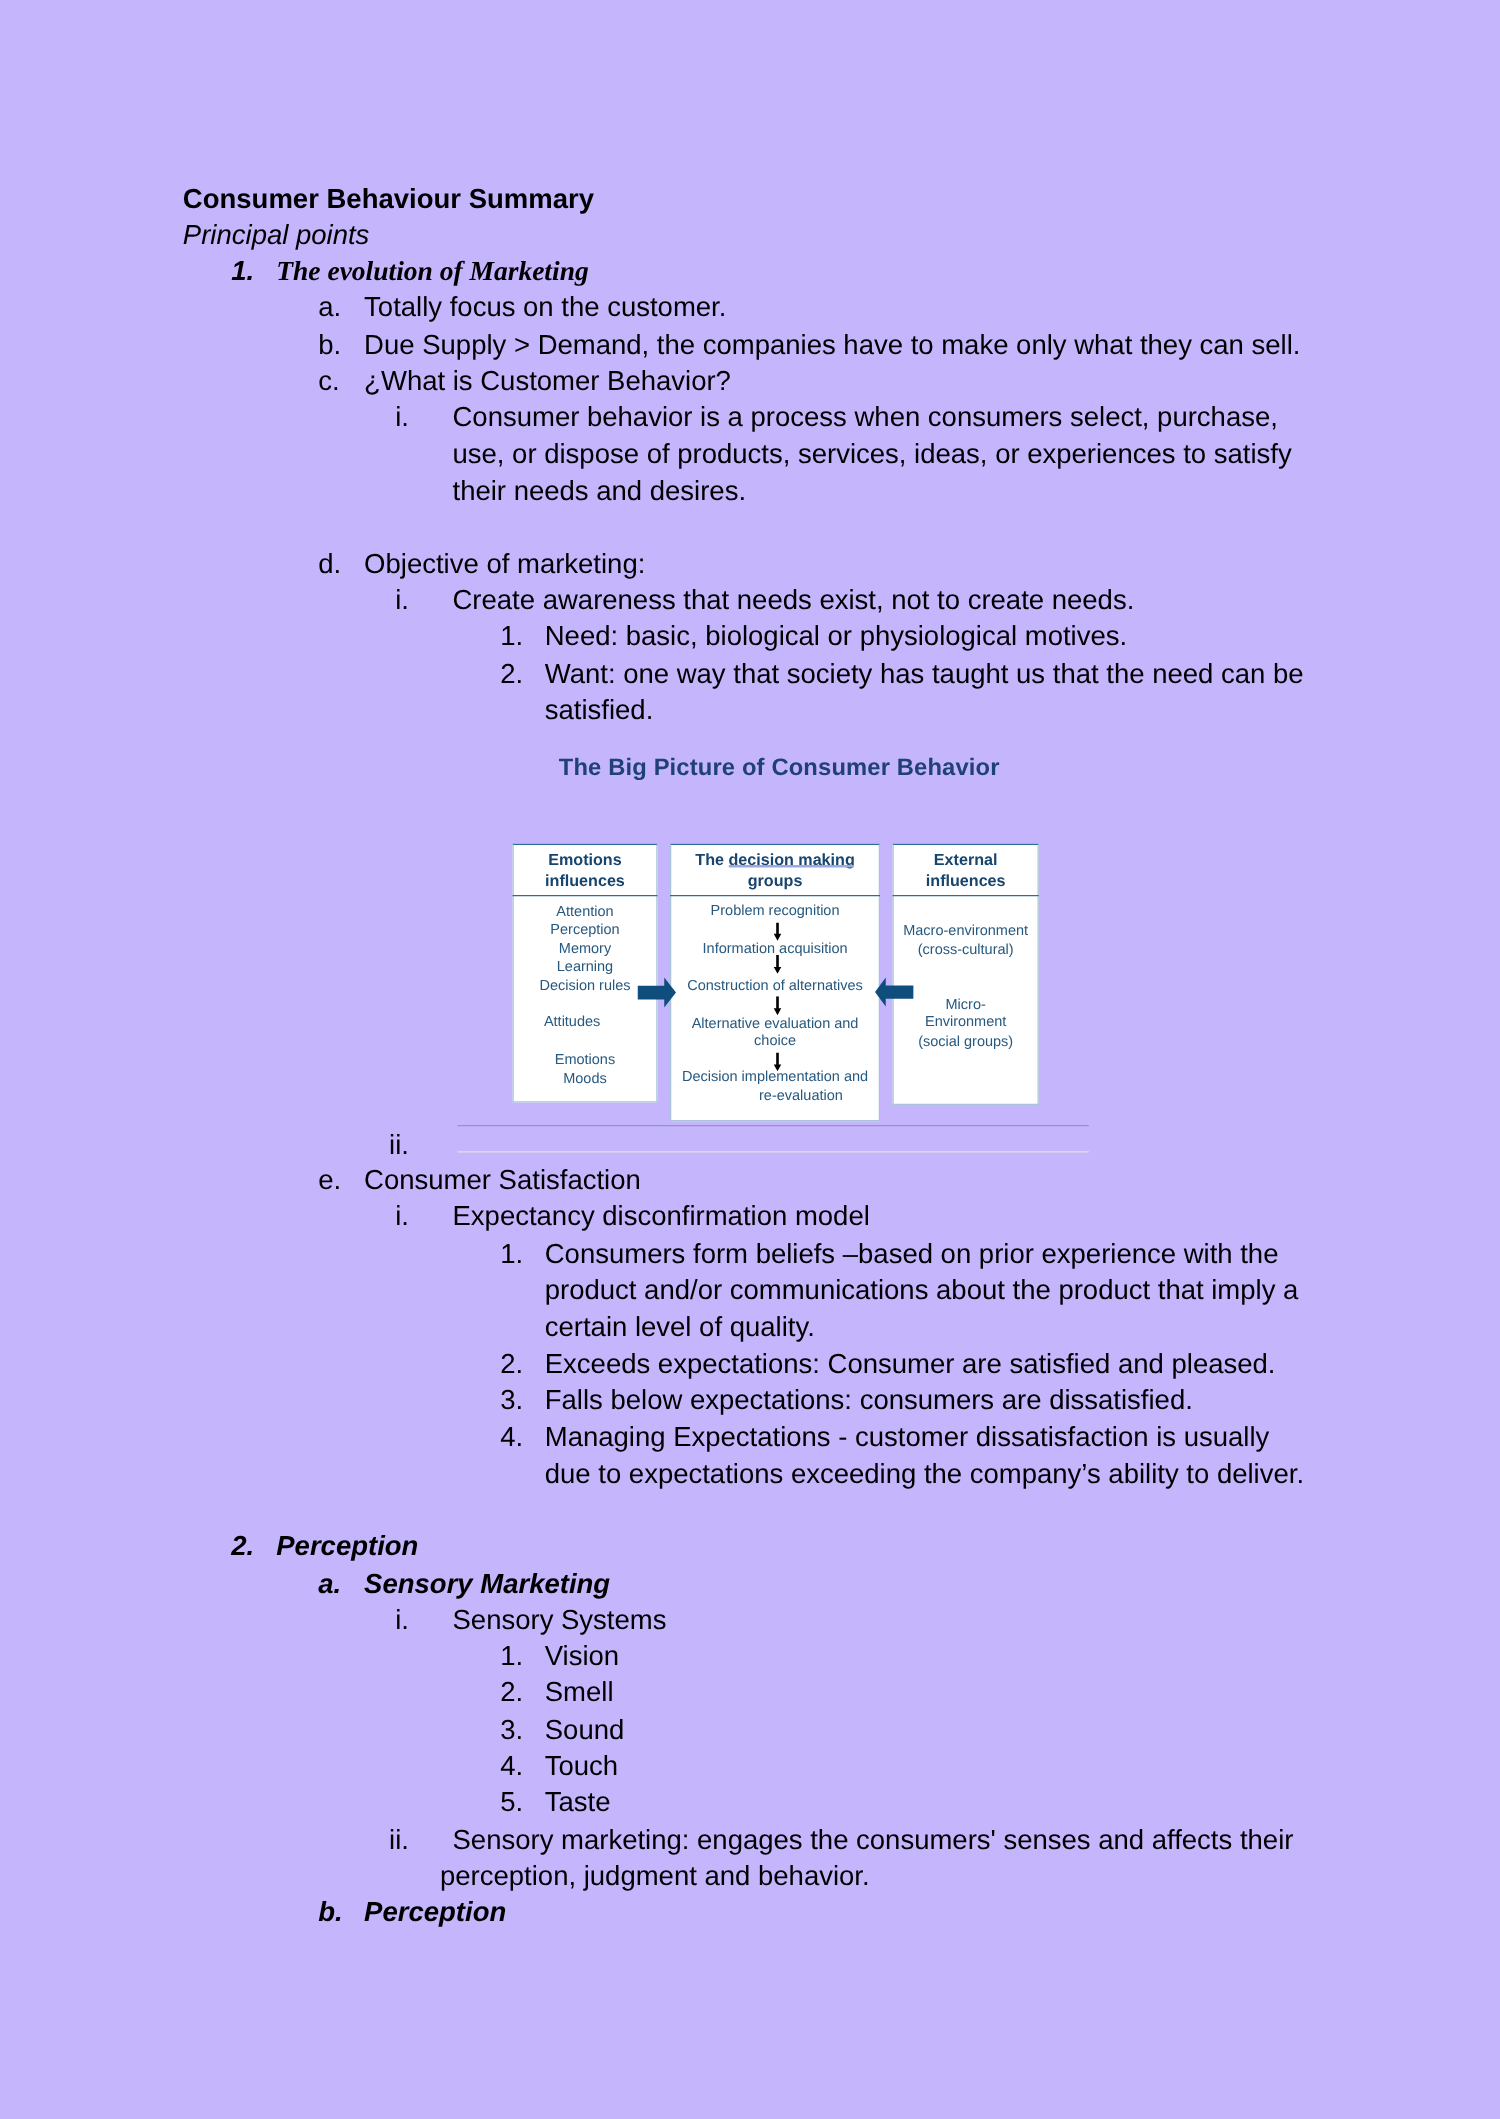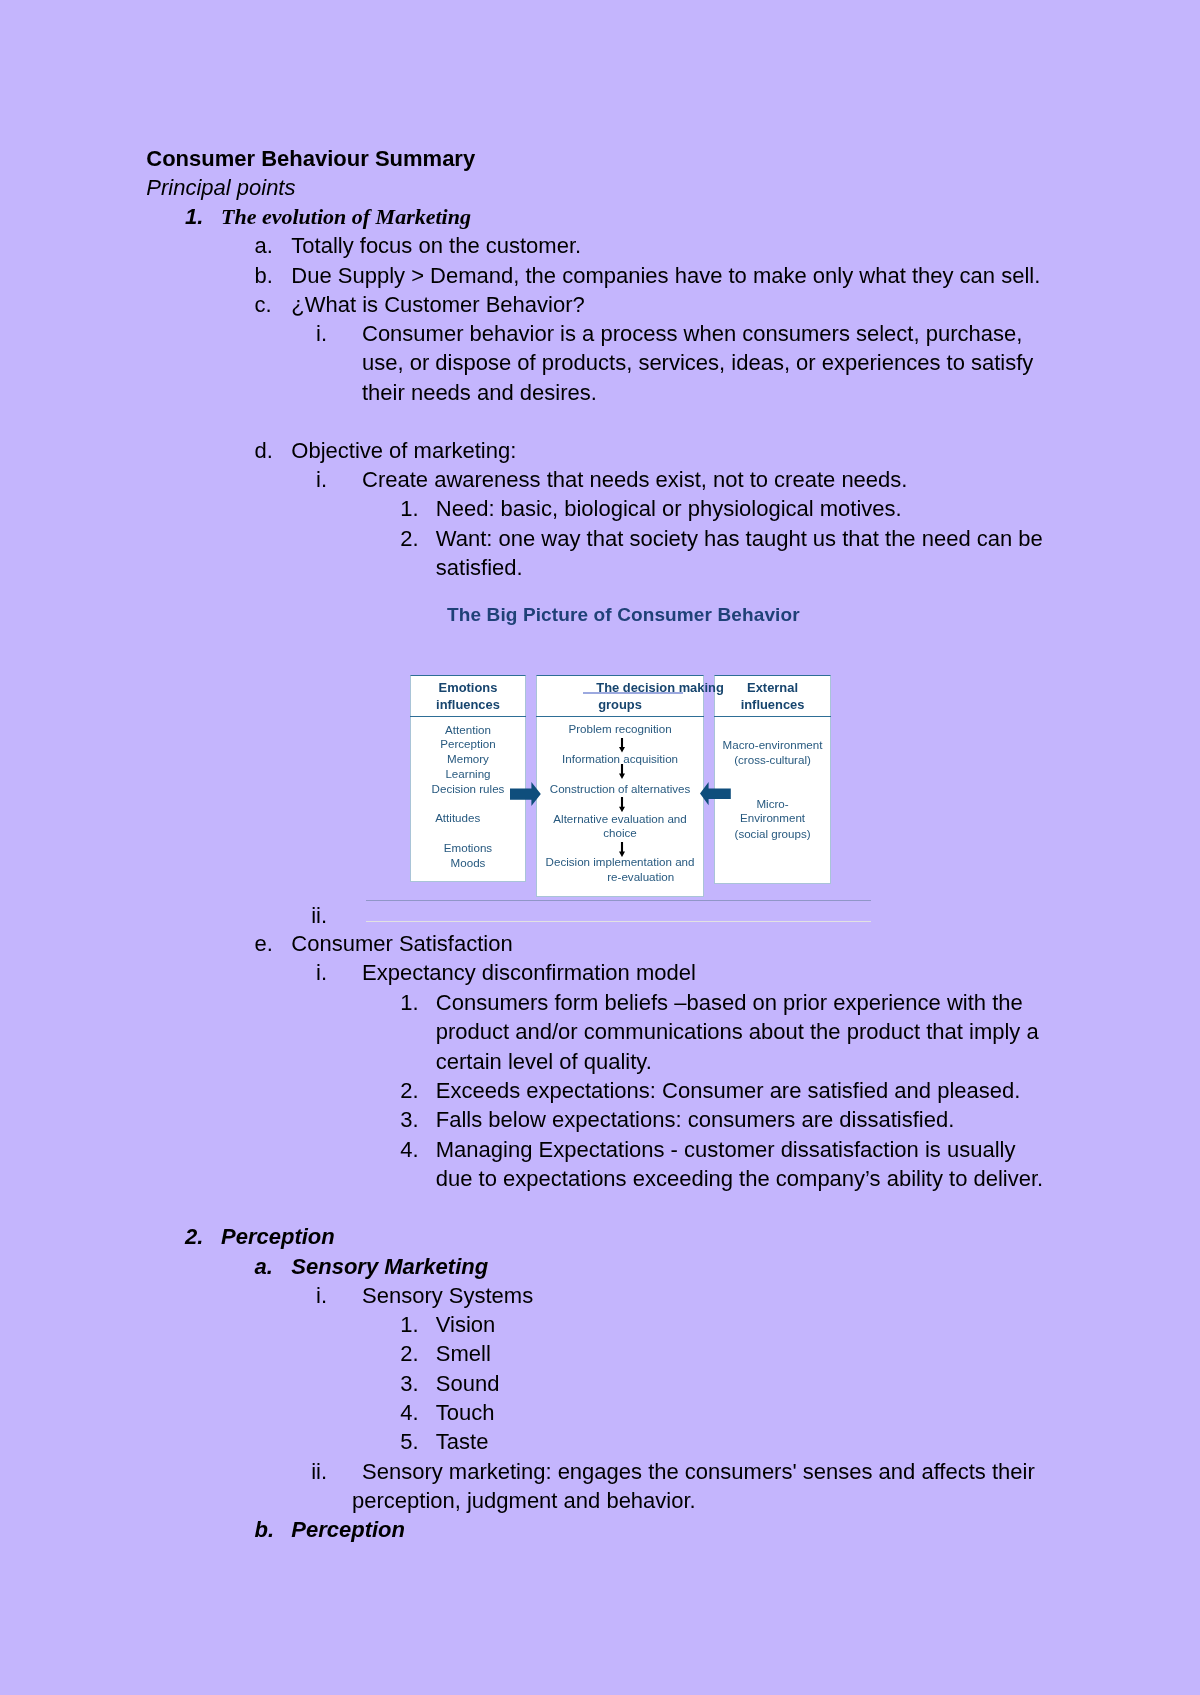--- a/index.html
+++ b/index.html
@@ -101,21 +101,21 @@
 
 <div class="fig-title" style="left:447.0px;top:602.8px;">The Big Picture of Consumer Behavior</div>
 <div class="fbox" style="left:410.2px;top:675.0px;width:115.6px;height:207.2px;"></div>
 <div class="fdiv" style="left:410.2px;top:715.7px;width:115.6px;"></div>
 <div class="fbox" style="left:536.3px;top:675.2px;width:167.5px;height:221.7px;"></div>
 <div class="fdiv" style="left:536.3px;top:715.7px;width:167.5px;"></div>
 <div class="fbox" style="left:714.4px;top:674.9px;width:116.3px;height:209.3px;"></div>
 <div class="fdiv" style="left:714.4px;top:715.7px;width:116.3px;"></div>
 <div class="fhead" style="left:410.2px;width:115.6px;top:678.7px;">Emotions</div>
 <div class="fhead" style="left:410.2px;width:115.6px;top:695.9px;">influences</div>
-<div class="fhead spell" style="left:536.3px;width:167.5px;top:678.9px;padding-left:40px;">The decision making</div>
+<div class="fhead spell" style="left:536.3px;width:167.5px;top:678.9px;">The decision making</div>
 <div class="fhead" style="left:536.3px;width:167.5px;top:696.1px;">groups</div>
 <div class="fhead" style="left:714.4px;width:116.3px;top:678.5px;">External</div>
 <div class="fhead" style="left:714.4px;width:116.3px;top:695.7px;">influences</div>
 <div class="spell-underline" style="left:583.1px;top:692.4px;width:99.8px;"></div>
 <div class="fitem" style="left:410.2px;width:115.6px;top:722.6px;">Attention</div>
 <div class="fitem" style="left:410.2px;width:115.6px;top:737.4px;">Perception</div>
 <div class="fitem" style="left:410.2px;width:115.6px;top:752.2px;">Memory</div>
 <div class="fitem" style="left:410.2px;width:115.6px;top:767.0px;">Learning</div>
 <div class="fitem" style="left:410.2px;width:115.6px;top:781.8px;">Decision rules</div>
 <div class="fitem" style="left:410.2px;width:95px;top:810.6px;">Attitudes</div>

